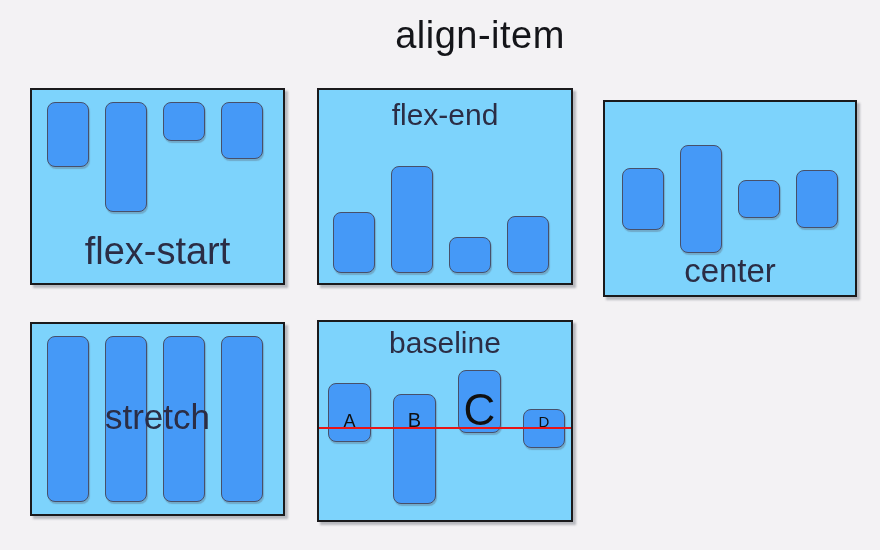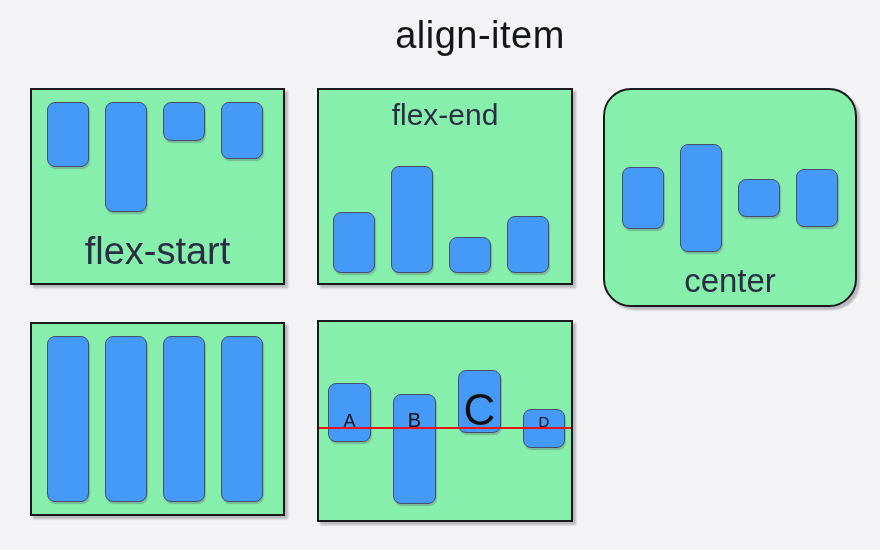--- a/index.html
+++ b/index.html
@@ -22,27 +22,27 @@
     text-align: center;
     font-size: 38px;
     line-height: 1.15;
     color: #141519;
     letter-spacing: 0.5px;
     padding-left: 40px;
   }
   .panel {
     position: absolute;
     box-sizing: border-box;
-    background: #86efac;
+    background: #7dd3fc;
     border: 2px solid #1a1a1c;
     box-shadow: 3px 3px 2px rgba(110,115,125,0.45);
   }
   #panel-flex-start { left: 30px;  top: 88px;  width: 255px; height: 197px; }
   #panel-flex-end   { left: 317px; top: 88px;  width: 256px; height: 197px; }
-  #panel-center     { left: 603px; top: 88px;  width: 254px; height: 219px; border-radius: 28px; }
+  #panel-center     { left: 603px; top: 100px;  width: 254px; height: 197px; }
   #panel-stretch    { left: 30px;  top: 322px; width: 255px; height: 194px; }
   #panel-baseline   { left: 317px; top: 320px; width: 256px; height: 202px; }
 
   .bars-flex {
     position: absolute;
     left: 15px; right: 8px; top: 12px; bottom: 12px;
     display: flex;
     gap: 16px;
     z-index: 1;
   }
@@ -136,23 +136,25 @@
   <div class="panel-label">center</div>
 </div>
 
 <div class="panel" id="panel-stretch">
   <div class="bars-flex" style="align-items: flex-start;">
       <div class="bar" style="height: 166px;"></div>
       <div class="bar" style="height: 166px;"></div>
       <div class="bar" style="height: 166px;"></div>
       <div class="bar" style="height: 166px;"></div>
     </div>
+  <div class="panel-label">stretch</div>
 </div>
 
 <div class="panel" id="panel-baseline">
+  <div class="panel-label">baseline</div>
   <div class="baseline-line"></div>
   <div id="baseline-bars">
       <div class="abs-bar" style="left: 9px; top: 61px; width: 43px; height: 59px;"></div>
       <span class="bar-letter" style="left: 9px; width: 43px; font-size: 18px; top: 90px;">A</span>
       <div class="abs-bar" style="left: 74px; top: 72px; width: 43px; height: 110px;"></div>
       <span class="bar-letter" style="left: 74px; width: 43px; font-size: 20px; top: 88px;">B</span>
       <div class="abs-bar" style="left: 139px; top: 48px; width: 43px; height: 63px;"></div>
       <span class="bar-letter" style="left: 139px; width: 43px; font-size: 44px; top: 66px;">C</span>
       <div class="abs-bar" style="left: 204px; top: 87px; width: 42px; height: 39px;"></div>
       <span class="bar-letter" style="left: 204px; width: 42px; font-size: 15px; top: 92px;">D</span>

